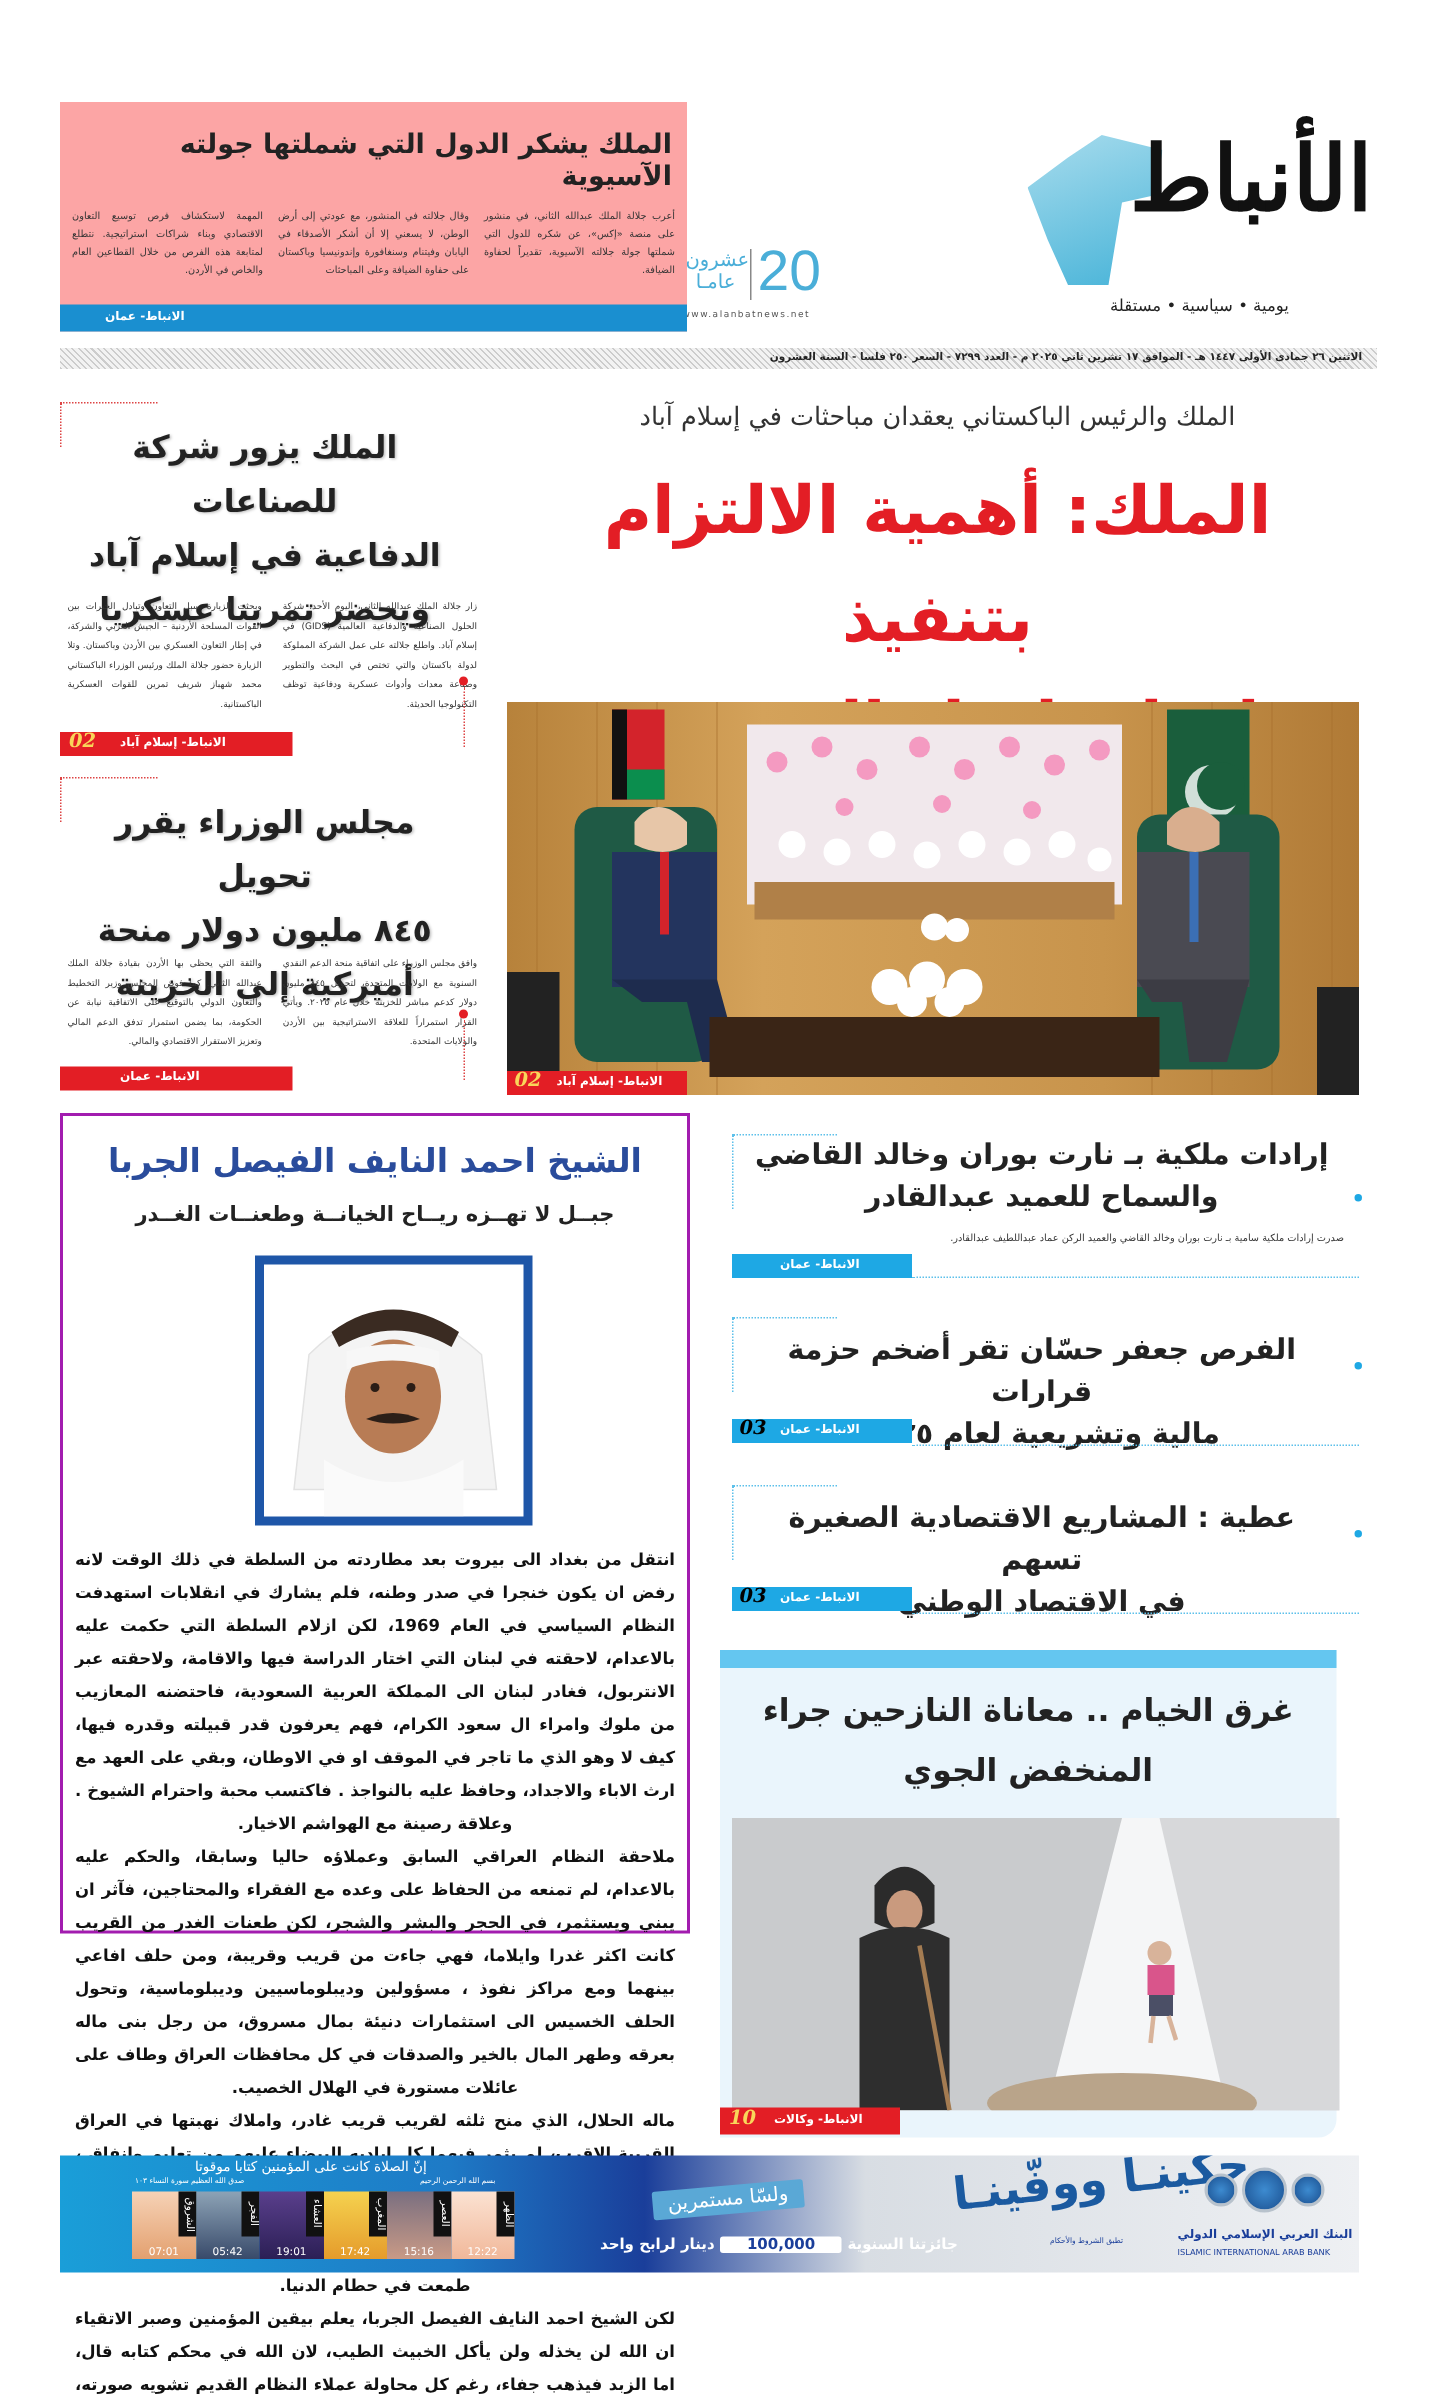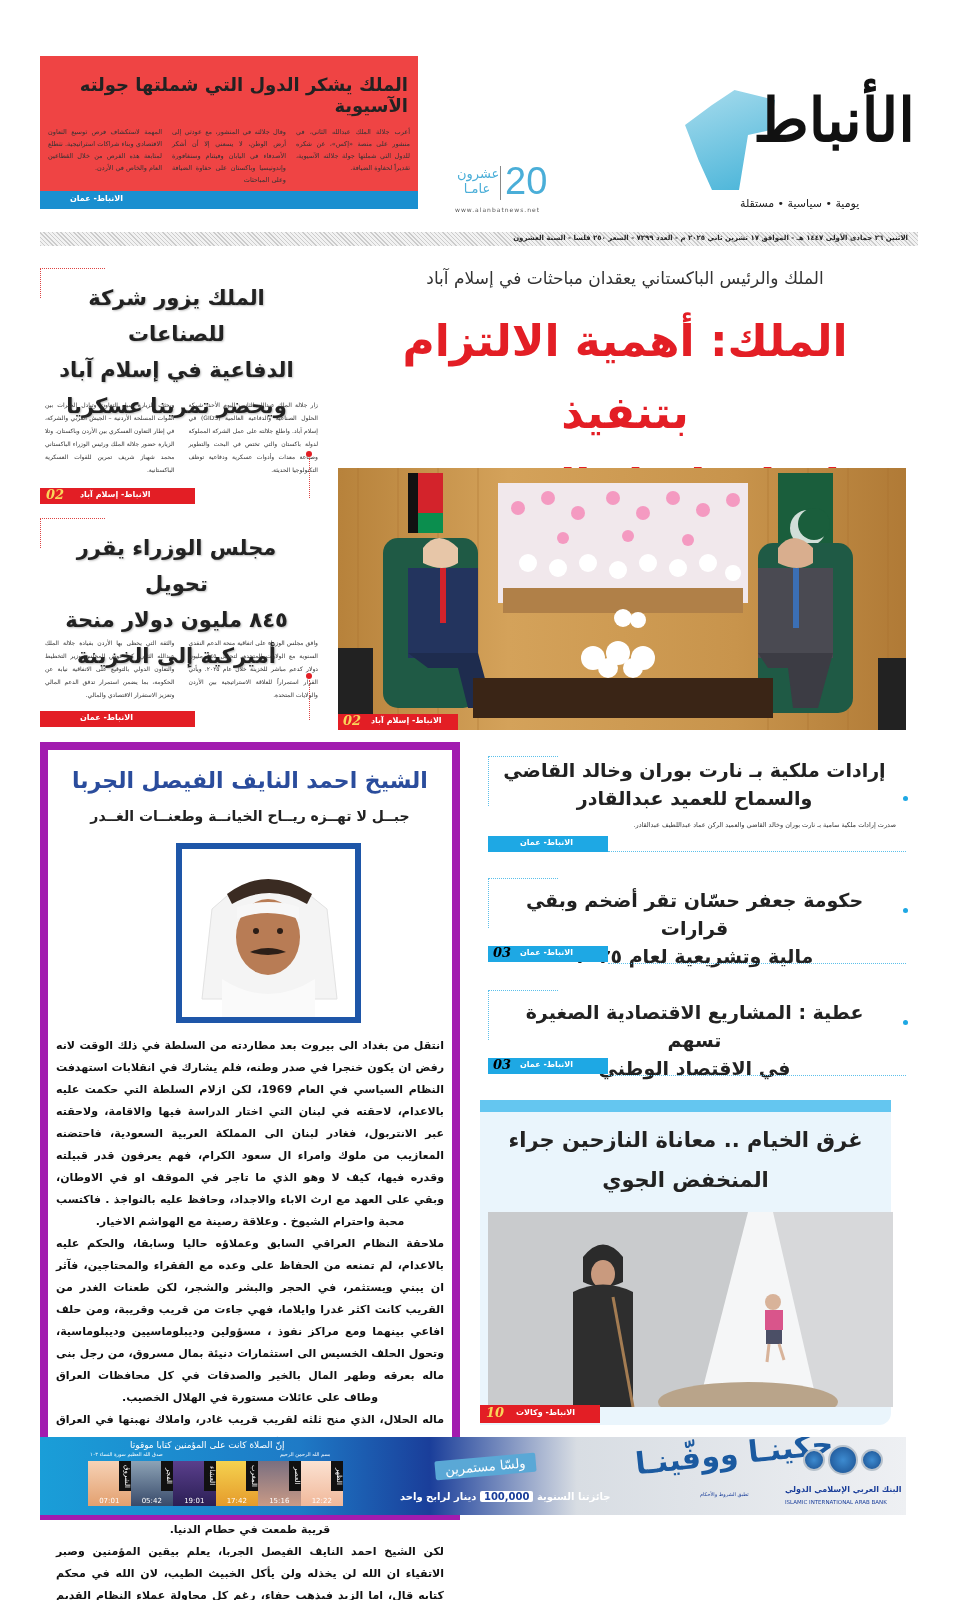--- a/index.html
+++ b/index.html
@@ -9,21 +9,21 @@
 .logo-wrap{left:585px;top:70px;width:330px;height:150px}
 .logo-map{position:absolute;left:100px;top:20px;width:90px;height:100px;background:linear-gradient(160deg,#a8dced,#46b3d8);clip-path:polygon(55% 0,100% 10%,95% 40%,70% 45%,60% 100%,30% 100%,15% 70%,0 35%,30% 15%)}
 .logo-text{position:absolute;right:0;top:20px;font-family:"DejaVu Serif",serif;font-weight:bold;font-size:60px;line-height:1;color:#111;letter-spacing:-2px}
 .logo-tag{position:absolute;left:155px;bottom:10px;font-size:11px;color:#222}
 .anniv{left:455px;top:160px;width:115px;height:60px;direction:ltr}
 .anniv .num{position:absolute;left:50px;top:0;font-size:38px;color:#4aaed8;font-family:"Liberation Sans",sans-serif}
 .anniv .sep{position:absolute;left:45px;top:6px;width:1px;height:34px;background:#888}
 .anniv .words{position:absolute;left:2px;top:6px;font-size:13px;color:#4aaed8;line-height:15px;text-align:center;width:40px}
 .anniv .url{position:absolute;left:0;top:46px;font-size:6px;color:#555;letter-spacing:1px}
 
-.brief{left:40px;top:56px;width:378px;height:153px;background:#ef4444}
+.brief{left:40px;top:68px;width:418px;height:153px;background:#fca5a5}
 .brief h2{position:absolute;right:10px;top:18px;font-size:18px;font-weight:bold;color:#222}
 .brief .cols{position:absolute;top:70px;right:8px;left:8px;display:flex;gap:10px;font-size:6.5px;line-height:12px;color:#333}
 .brief .cols div{flex:1;text-align:justify}
 .brief .bar{position:absolute;left:0;right:0;bottom:0;height:18px;background:#1a8fd0;color:#fff;font-size:8px;padding:4px 0 0;}
 .brief .bar span{position:absolute;left:30px;top:3px;font-weight:bold}
 
 .datestrip{left:40px;top:232px;width:878px;height:14px;background:repeating-linear-gradient(45deg,#ccc 0 1px,#f2f2f2 1px 3px)}
 .datestrip span{position:absolute;right:10px;top:2px;font-size:7px;color:#222;background:transparent;font-weight:bold}
 
 .side{left:40px;width:298px}
@@ -38,21 +38,21 @@
 .side .reddot{position:absolute;right:26px;width:6px;height:6px;border-radius:50%;background:#e31e25}
 .side .vdots{position:absolute;right:28px;border-left:1px dotted #d44}
 
 .kicker{left:345px;top:268px;width:560px;text-align:center;font-size:17px;color:#333}
 .headline{left:340px;top:305px;width:570px;text-align:center;font-size:44px;line-height:72px;font-weight:bold;color:#e31e25;letter-spacing:-1px}
 .mainphoto{left:338px;top:468px;width:568px;height:262px;overflow:hidden;background:linear-gradient(90deg,#b7823b,#d4a25a 30%,#c8944c 70%,#b07a36)}
 .mainphoto .cap{position:absolute;left:0;bottom:0;width:120px;height:16px;background:#e31e25;color:#fff;font-size:8px;font-weight:bold}
 .mainphoto .cap .pg{position:absolute;left:5px;top:-1px;font-style:italic;font-family:"DejaVu Serif",serif;color:#f9d65a;font-size:13px}
 .mainphoto .cap .src{position:absolute;left:33px;top:2px}
 
-.opinion{left:40px;top:742px;width:420px;height:778px;border:8px solid #a21caf}
+.opinion{left:40px;top:742px;width:420px;height:547px;border:2px solid #a21caf}
 .opinion h2{position:absolute;left:0;right:0;top:18px;text-align:center;font-size:22px;color:#2a4c9c;font-weight:bold}
 .opinion h4{position:absolute;left:0;right:0;top:58px;text-align:center;font-size:14px;color:#222;font-weight:bold;letter-spacing:1px}
 .opinion .portrait{position:absolute;left:128px;top:93px;width:185px;height:180px;border:6px solid #1e56a8;background:#fff;overflow:hidden}
 .opinion .body{position:absolute;left:8px;right:8px;top:285px;font-size:11px;line-height:22px;text-align:justify;text-align-last:center;color:#111;font-weight:bold}
 .opinion .body p{margin:0}
 
 .rbrief{left:488px;width:418px}
 .rbrief h3{position:absolute;left:10px;right:15px;text-align:center;font-size:19px;font-weight:bold;line-height:28px;color:#222}
 .rbrief .desc{position:absolute;left:10px;right:10px;text-align:right;font-size:6.5px;color:#333}
 .rbrief .bluebar{position:absolute;left:0;width:120px;height:16px;background:#1ea8e4;color:#fff;font-size:8px;font-weight:bold}
@@ -72,21 +72,21 @@
 .ad{left:40px;top:1437px;width:866px;height:78px;overflow:hidden;background:linear-gradient(90deg,#1a9ed8,#1e7ac6 30%,#1a3e9a 45%,#d8dde3 62%,#eef0f3)}
 .ad .prayer-title{position:absolute;left:90px;top:3px;font-size:9px;color:#fff}
 .ad .prayer-sub-r{position:absolute;left:240px;top:14px;font-size:5px;color:#fff}
 .ad .prayer-sub-l{position:absolute;left:50px;top:14px;font-size:5px;color:#fff}
 .ad .strip{position:absolute;left:48px;top:24px;width:255px;height:45px;display:flex;direction:ltr}
 .ad .strip .cell{flex:1;position:relative;background:linear-gradient(180deg,#f3c3a6,#7a5a8c)}
 .ad .strip .cell .lbl{position:absolute;right:0;top:0;width:12px;height:30px;background:#111;color:#fff;font-size:7px;writing-mode:vertical-rl;text-align:center}
 .ad .strip .cell .t{position:absolute;left:0;right:0;bottom:1px;text-align:center;color:#fff;font-size:7px}
 .ad .slogan{position:absolute;left:395px;top:20px;background:#5aa8d6;color:#fff;font-size:13px;padding:2px 10px;transform:rotate(-5deg);border-radius:2px}
 .ad .prize{position:absolute;left:360px;top:54px;font-size:10px;color:#fff;font-weight:bold}
-.ad .prize b{background:#fff;color:#1a3e9a;padding:0 4px;border-radius:2px}
+.ad .prize b{background:#fff;color:#1a3e9a;padding:0 18px;border-radius:2px}
 .ad .big{position:absolute;left:595px;top:2px;font-size:30px;line-height:30px;font-weight:bold;color:#1b5aa0;transform:rotate(-6deg)}
 .ad .icons{position:absolute;left:763px;top:12px;display:flex;gap:3px;direction:ltr}
 .ad .icons span{width:22px;height:22px;border-radius:50%;background:radial-gradient(#3d8bd0,#1a4e8e);border:2px solid #b8c2cc;display:inline-block}
 .ad .icons span.mid{width:30px;height:30px;margin-top:-4px}
 .ad .bank-ar{position:absolute;left:745px;top:48px;font-size:8px;color:#1a3e9a;font-weight:bold}
 .ad .bank-en{position:absolute;left:745px;top:62px;font-size:5.5px;color:#1a3e9a;direction:ltr}
 .ad .tagline{position:absolute;left:660px;top:54px;font-size:5px;color:#1a3e9a}
 </style>
 </head>
 <body>
@@ -274,21 +274,21 @@
     <span class="src">الانباط- عمان</span>
   </div>
   <div class="bline" style="top:95px"></div>
   <div class="bdot" style="top:40px"></div>
 </div>
 
 <div class="abs rbrief" style="top:878px;height:90px">
   <div style="position:absolute;left:0;top:0;width:70px;border-top:1px dotted #5cc0ea"></div>
   <div style="position:absolute;left:0;top:0;height:50px;border-left:1px dotted #5cc0ea"></div>
   <h3 style="top:8px">
-    <div>حكومة جعفر حسّان تقر أضخم وبقي قرارات</div>
+    <div>الفرص جعفر حسّان تقر أضخم حزمة قرارات</div>
     <div>مالية وتشريعية لعام ٢٠٢٥</div>
   </h3>
   <div class="bluebar" style="top:68px">
     <span class="pg">03</span>
     <span class="src">الانباط- عمان</span>
   </div>
   <div class="bline" style="top:85px"></div>
   <div class="bdot" style="top:30px"></div>
 </div>
 

